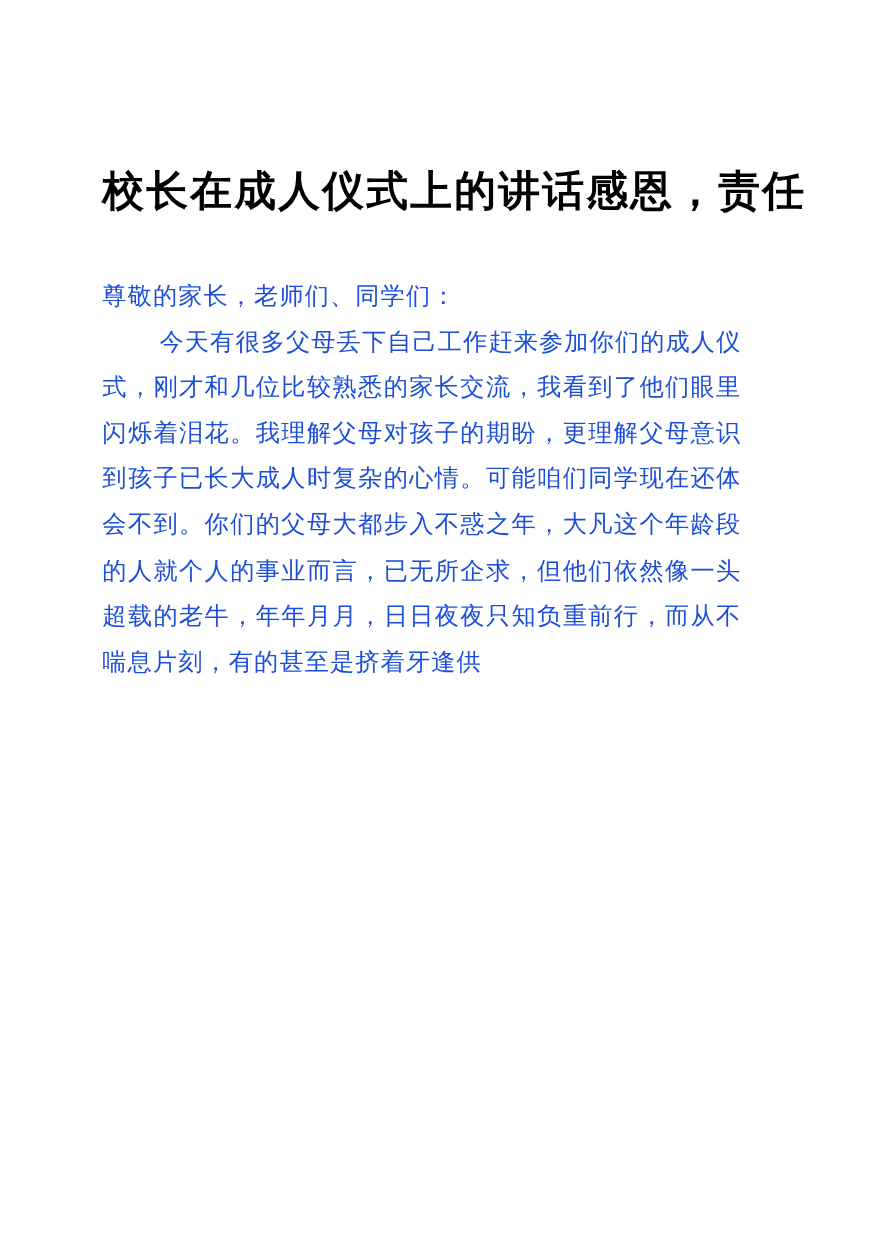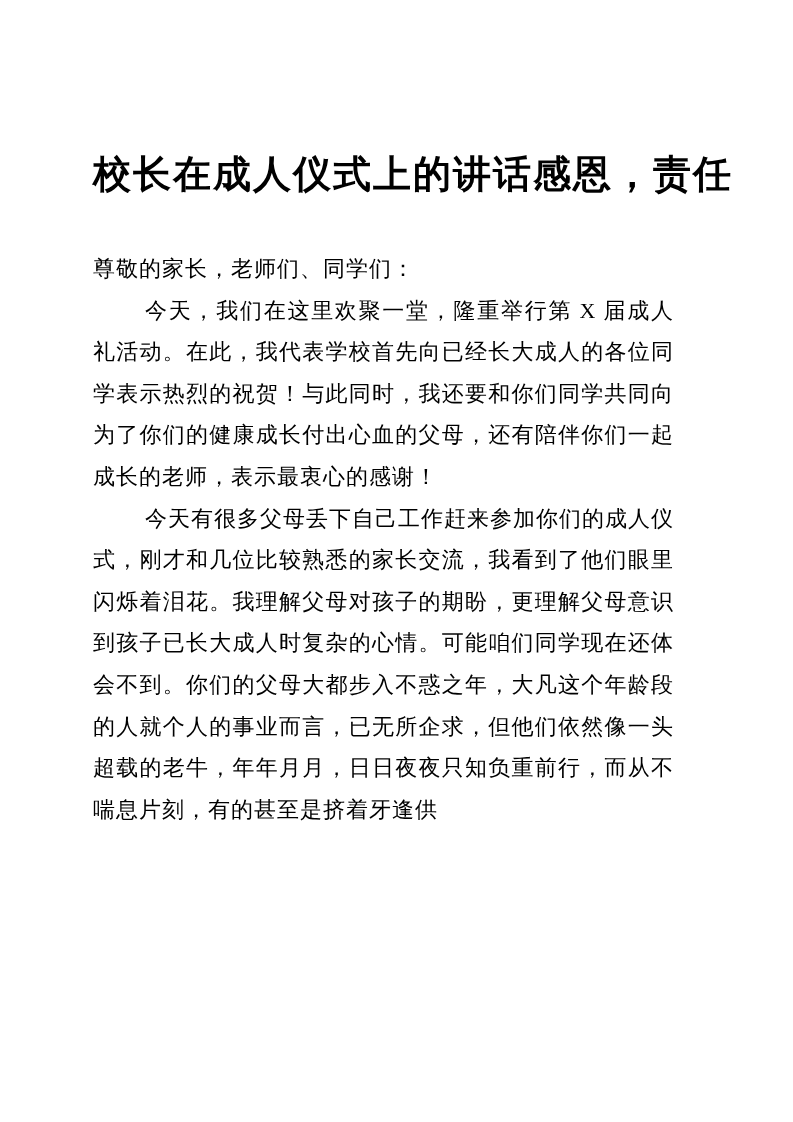--- a/index.html
+++ b/index.html
@@ -28,21 +28,21 @@
     font-weight: bold;
     text-align: center;
     color: #000000;
     letter-spacing: 2px;
     white-space: nowrap;
   }
   .doc-body {
     margin-top: 50px;
     font-size: 22px;
     line-height: 41.6px;
-    color: #000000;
+    color: #1d4ed8;
     text-align: justify;
     text-justify: inter-character;
     letter-spacing: 1px;
   }
   .salutation {
     margin: 0;
     text-indent: 0;
   }
   .para {
     margin: 0;
@@ -50,17 +50,16 @@
   }
 </style>
 </head>
 <body>
 
 <div class="page">
   <h1 class="doc-title">校长在成人仪式上的讲话感恩，责任</h1>
   <div class="doc-body">
     <p class="salutation">尊敬的家长，老师们、同学们：</p>
     <div id="paras">
-        <p class="para">今天，我们在这里欢聚一堂，隆重举行第 X 届成人礼活动。在此，我代表学校首先向已经长大成人的各位同学表示热烈的祝贺！与此同时，我还要和你们同学共同向为了你们的健康成长付出心血的父母，还有陪伴你们一起成长的老师，表示最衷心的感谢！</p>
         <p class="para">今天有很多父母丢下自己工作赶来参加你们的成人仪式，刚才和几位比较熟悉的家长交流，我看到了他们眼里闪烁着泪花。我理解父母对孩子的期盼，更理解父母意识到孩子已长大成人时复杂的心情。可能咱们同学现在还体会不到。你们的父母大都步入不惑之年，大凡这个年龄段的人就个人的事业而言，已无所企求，但他们依然像一头超载的老牛，年年月月，日日夜夜只知负重前行，而从不喘息片刻，有的甚至是挤着牙逢供</p>
       </div>
   </div>
 </div>
 
 </body></html>

